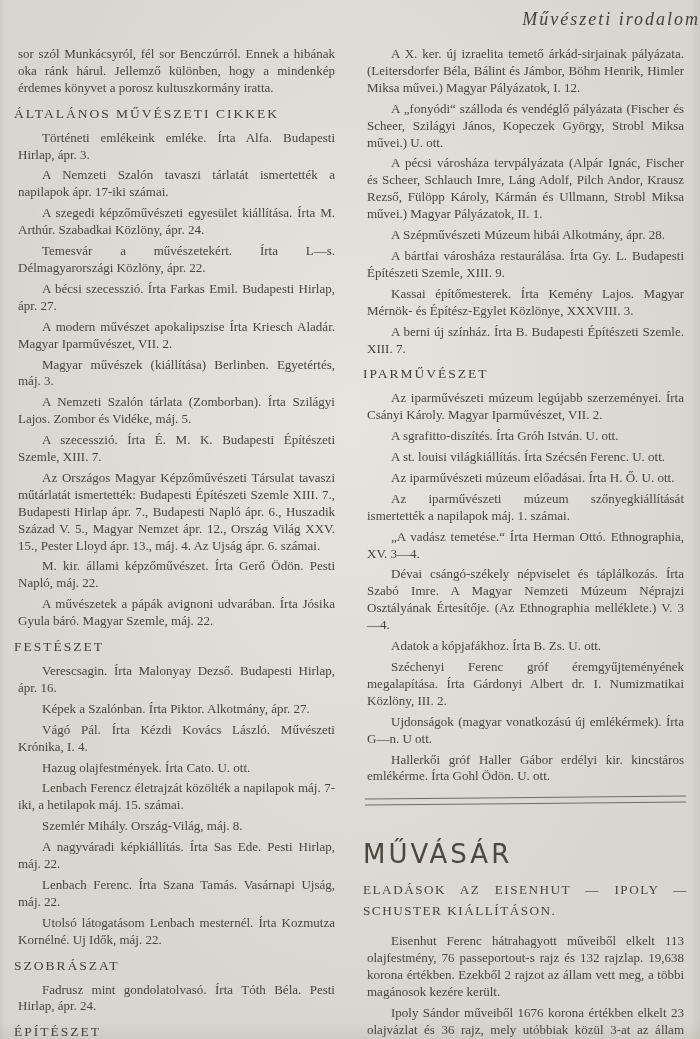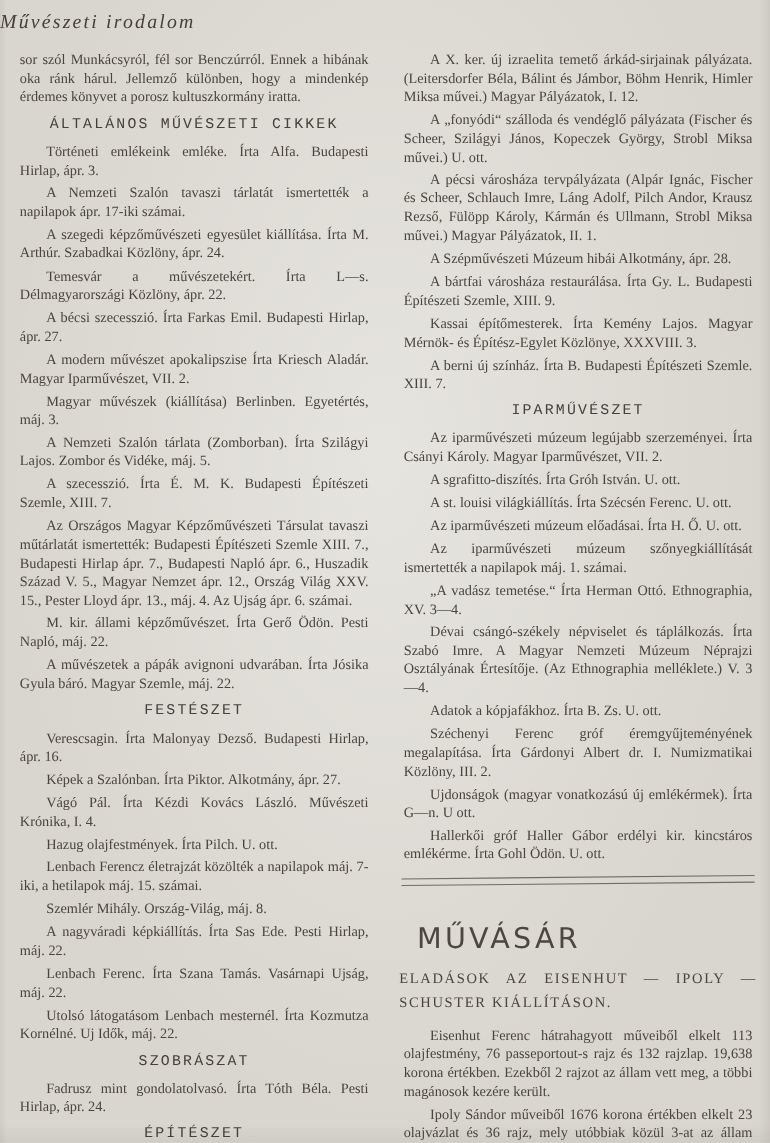--- a/index.html
+++ b/index.html
@@ -13,21 +13,21 @@
     background-image:
       linear-gradient(90deg, rgba(120,115,105,0.10) 0px, rgba(120,115,105,0) 6px),
       linear-gradient(270deg, rgba(120,115,105,0.12) 0px, rgba(120,115,105,0) 10px),
       linear-gradient(0deg, rgba(120,115,105,0.10) 0px, rgba(120,115,105,0) 18px),
       radial-gradient(ellipse at 50% 40%, rgba(255,255,252,0.35) 0%, rgba(255,255,252,0) 70%);
     color: #49443c;
     font-family: "Liberation Serif", serif;
   }
   .running-title {
     margin: 9px 0 12px 0;
-    text-align: left;
+    text-align: right;
     font-style: italic;
     font-weight: normal;
     font-size: 18px;
     letter-spacing: 2px;
     color: #45403a;
   }
   .columns {
     display: flex;
     gap: 24px;
     padding: 0 12px 0 14px;
@@ -36,37 +36,35 @@
     width: 325px;
     box-sizing: border-box;
     font-size: 13px;
     line-height: 16.9px;
     text-align: justify;
   }
   .entry { margin: 4px; text-indent: 24px; }
   .entry.no-indent { text-indent: 0; }
   .section-heading {
     margin: 9px 0 7px 0;
-    text-align: center;
     font-weight: normal;
     font-size: 13.5px;
     letter-spacing: 2px;
     text-indent: 0;
     color: #45403a;
-    font-family: Liberation Mono, monospace;
   }
   .double-rule {
     height: 5px;
     margin: 12px 2px 0 2px;
     border-top: 1px solid #6f6c64;
     border-bottom: 1px solid #6f6c64;
     transform: rotate(-0.55deg);
   }
   .display-heading {
-    margin: 42px 0 16px 16px;
+    margin: 42px 0 16px 0;
     font-family: "DejaVu Sans", sans-serif;
     font-weight: normal;
     font-size: 26px;
     letter-spacing: 3px;
     text-align: left;
     color: #4c473f;
   }
   .sub-heading {
     margin: 0 0 12px 0;
     font-weight: normal;
@@ -100,21 +98,21 @@
           <p class="entry">Magyar művészek (kiállítása) Berlinben. Egyetértés, máj. 3.</p>
           <p class="entry">A Nemzeti Szalón tárlata (Zomborban). Írta Szilágyi Lajos. Zombor és Vidéke, máj. 5.</p>
           <p class="entry">A szecesszió. Írta É. M. K. Budapesti Építészeti Szemle, XIII. 7.</p>
           <p class="entry">Az Országos Magyar Képzőművészeti Társulat tavaszi műtárlatát ismertették: Budapesti Építészeti Szemle XIII. 7., Budapesti Hirlap ápr. 7., Budapesti Napló ápr. 6., Huszadik Század V. 5., Magyar Nemzet ápr. 12., Ország Világ XXV. 15., Pester Lloyd ápr. 13., máj. 4. Az Ujság ápr. 6. számai.</p>
           <p class="entry">M. kir. állami képzőművészet. Írta Gerő Ödön. Pesti Napló, máj. 22.</p>
           <p class="entry">A művészetek a pápák avignoni udvarában. Írta Jósika Gyula báró. Magyar Szemle, máj. 22.</p>
           <h3 class="section-heading">FESTÉSZET</h3>
           <p class="entry">Verescsagin. Írta Malonyay Dezső. Budapesti Hirlap, ápr. 16.</p>
           <p class="entry">Képek a Szalónban. Írta Piktor. Alkotmány, ápr. 27.</p>
           <p class="entry">Vágó Pál. Írta Kézdi Kovács László. Művészeti Krónika, I. 4.</p>
-          <p class="entry">Hazug olajfestmények. Írta Pilch. U. ott.</p>
+          <p class="entry">Hazug olajfestmények. Írta Cato. U. ott.</p>
           <p class="entry">Lenbach Ferencz életrajzát közölték a napilapok máj. 7-iki, a hetilapok máj. 15. számai.</p>
           <p class="entry">Szemlér Mihály. Ország-Világ, máj. 8.</p>
           <p class="entry">A nagyváradi képkiállítás. Írta Sas Ede. Pesti Hirlap, máj. 22.</p>
           <p class="entry">Lenbach Ferenc. Írta Szana Tamás. Vasárnapi Ujság, máj. 22.</p>
           <p class="entry">Utolsó látogatásom Lenbach mesternél. Írta Kozmutza Kornélné. Uj Idők, máj. 22.</p>
           <h3 class="section-heading">SZOBRÁSZAT</h3>
           <p class="entry">Fadrusz mint gondolatolvasó. Írta Tóth Béla. Pesti Hirlap, ápr. 24.</p>
           <h3 class="section-heading">ÉPÍTÉSZET</h3>
           <p class="entry">Mátyás király mint városépítő. Írta Csánki Dezső. Akadémiai Értesítő, XV. 4.</p>
           <p class="entry">Egy árpádkori templom lebontása. Budapesti Hirlap, ápr. 20.</p>

